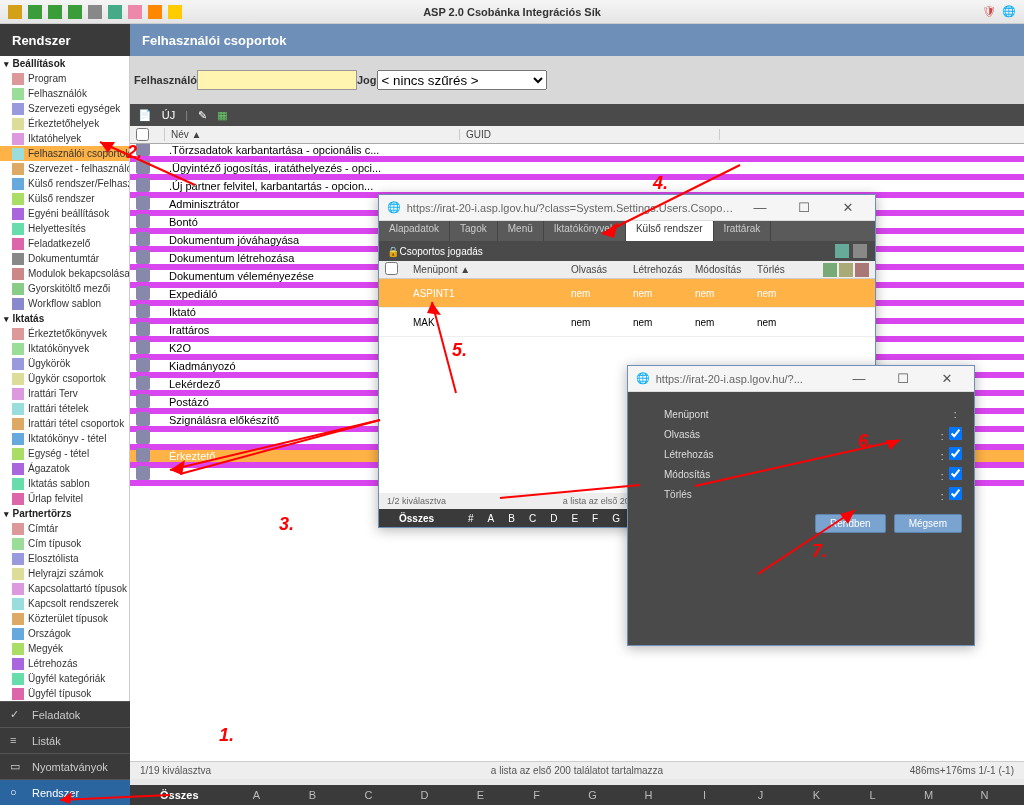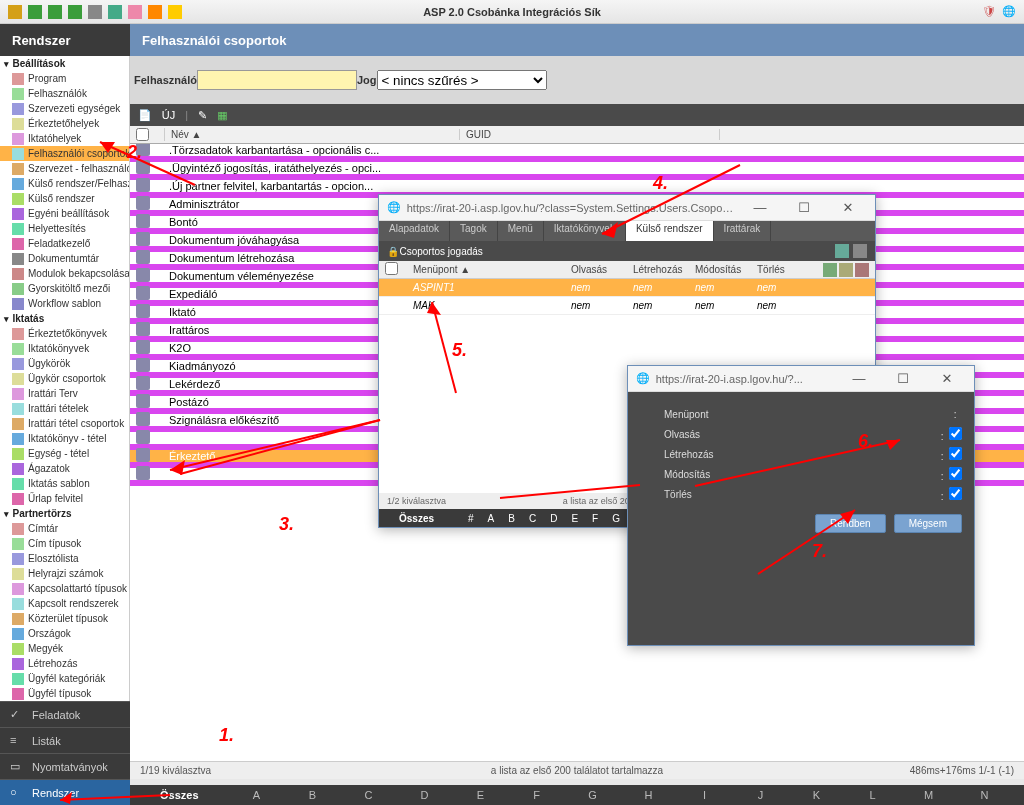--- a/index.html
+++ b/index.html
@@ -53,21 +53,21 @@
   .win-btn{ width:38px; height:22px; display:flex; align-items:center; justify-content:center; font-size:13px; color:#555;}
   
   .tabstrip{ background:#5a5a5a; display:flex; height:20px;}
   .tab{ padding:2px 10px; color:#ccc; font-size:10px; border-right:1px solid #444;}
   .tab.active{ background:#fff; color:#333;}
   
   .pop-bar{ background:#4a4a4a; height:20px; color:#fff; padding:0 8px; display:flex; align-items:center; font-size:10px;}
   
   .perm-header{ background:#eee; height:18px; display:flex; align-items:center; border-bottom:1px solid #ccc;}
   .ph{ font-size:10px; color:#444; padding:0 6px;}
-  .perm-row{ height:18px; display:flex; align-items:center; border-bottom:1px solid #eee;font-style:italic;}
+  .perm-row{ height:29px; display:flex; align-items:center; border-bottom:1px solid #eee;}
   .perm-row.active{ background:#ffb347; color:#fff;}
   .pc{ font-size:10px; padding:0 6px;}
   
   .pop-status{ background:#eee; height:16px; display:flex; align-items:center; padding:0 8px; font-size:9px; color:#666; justify-content:space-between;}
   .alpha-bar{ background:#3a3a3a; height:18px; display:flex; align-items:center; color:#fff; font-size:10px;}
   .alpha-bar span{ padding:0 7px;}
   .alpha-bar .ossz{ font-weight:bold; padding:0 20px;}
   
   
   .pop2-body{ background:#4a4a4a; padding:12px; color:#ddd;}

